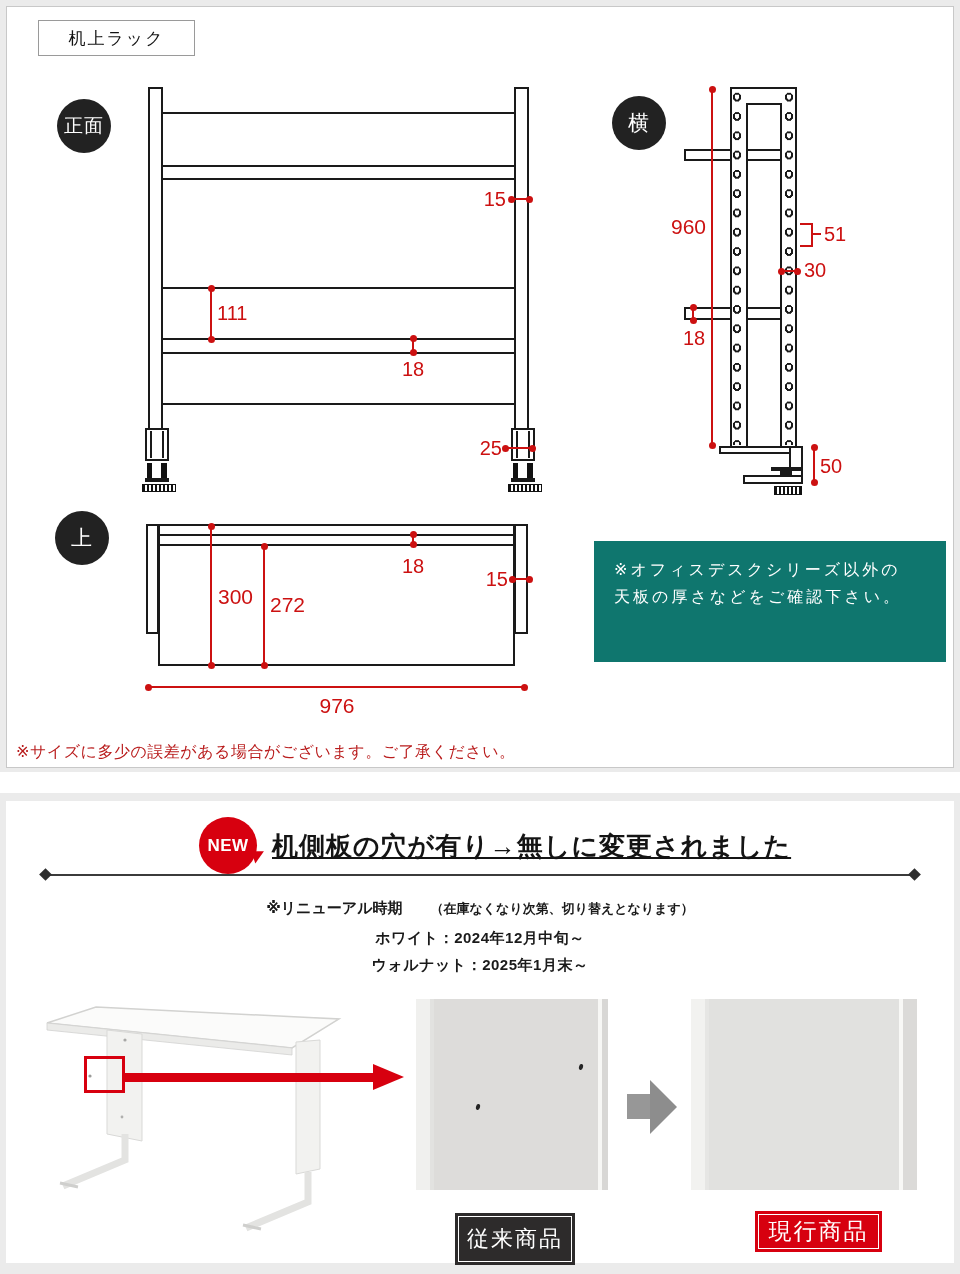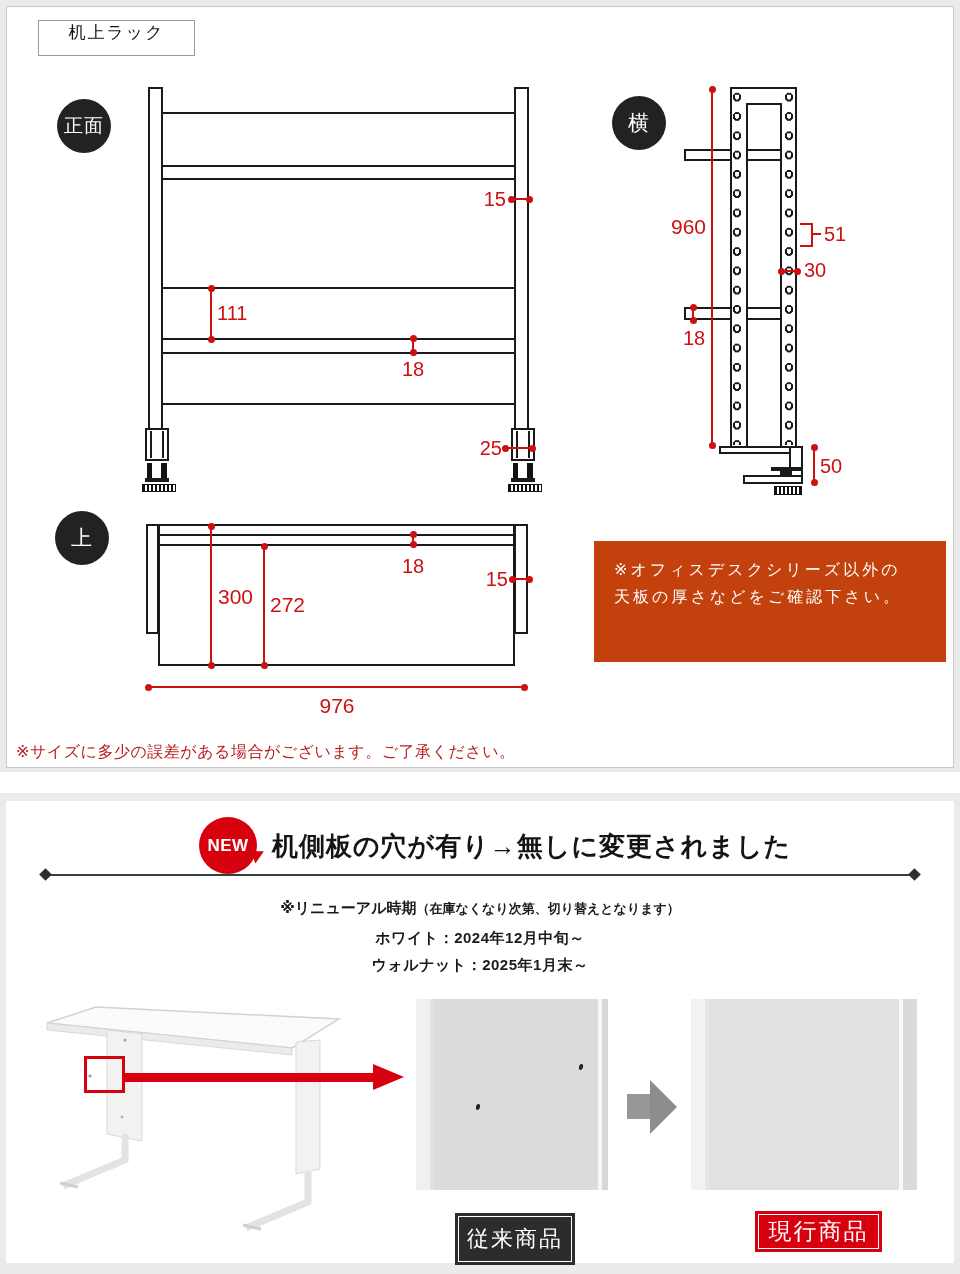--- a/index.html
+++ b/index.html
@@ -4,21 +4,21 @@
 <style>
   html,body{margin:0;padding:0;background:#fff;}
   .page{position:relative;width:960px;height:1274px;background:#fff;overflow:hidden;
         font-family:"Liberation Sans","DejaVu Sans",sans-serif;}
   .abs{position:absolute;}
 
   
   .top-bg{left:0;top:0;width:960px;height:772px;background:#ebebeb;}
   .spec-panel{left:6px;top:6px;width:946px;height:760px;background:#fff;border:1px solid #c8c8c8;}
   .tag-box{left:38px;top:20px;width:155px;height:34px;border:1px solid #9a9a9a;background:#fff;
-           display:flex;justify-content:center;font-size:17px;color:#111;letter-spacing:2px;}
+           display:flex;align-items:center;justify-content:center;font-size:17px;color:#111;letter-spacing:2px;}
   .view-badge{width:54px;height:54px;border-radius:50%;background:#222;color:#fff;
               display:flex;align-items:center;justify-content:center;letter-spacing:1px;}
 
   .bline{position:absolute;background:#1a1a1a;}
   .outl{position:absolute;border:2px solid #1a1a1a;background:#fff;box-sizing:border-box;}
   .tb-only{position:absolute;border-top:2px solid #1a1a1a;border-bottom:2px solid #1a1a1a;background:#fff;box-sizing:border-box;}
 
   .dlab{position:absolute;color:#cc1111;font-size:20px;line-height:1;white-space:nowrap;}
   .dv{position:absolute;width:2px;background:#cc1111;}
   .dv::before,.dv::after{content:"";position:absolute;width:7px;height:7px;border-radius:50%;background:#cc1111;left:-2.5px;}
@@ -28,38 +28,38 @@
   .dh::before{left:-3px;}.dh::after{right:-3px;}
   .rl{position:absolute;background:#cc1111;}
 
   .hole-col{position:absolute;width:12px;background-repeat:repeat-y;
     background-image:radial-gradient(circle at 6px 9px,#ffffff 2.4px,#1a1a1a 2.5px 4.3px,rgba(0,0,0,0) 4.4px);
     background-size:12px 19.3px;}
 
   .knurl{position:absolute;border:1px solid #111;box-sizing:border-box;
     background:repeating-linear-gradient(90deg,#111 0 2px,#fff 2px 4px);}
 
-  .caution-box{left:594px;top:541px;width:352px;height:121px;background:#c2410c;color:#fff;
+  .caution-box{left:594px;top:541px;width:352px;height:121px;background:#0f766e;color:#fff;
     font-size:16px;line-height:27px;letter-spacing:3px;padding:15px 0 0 20px;box-sizing:border-box;}
   .size-note{left:16px;top:742px;font-size:16px;color:#b91c1c;letter-spacing:0.5px;}
 
   
   .renewal-bg{left:0;top:793px;width:960px;height:481px;background:#ebebeb;}
   .renewal-card{left:6px;top:801px;width:948px;height:462px;background:#fff;}
   .new-badge{left:199px;top:817px;width:58px;height:57px;background:#d7000f;border-radius:50%;color:#fff;
     display:flex;align-items:center;justify-content:center;font-size:17px;font-weight:bold;letter-spacing:0.5px;}
   .new-badge::after{content:"";position:absolute;right:-8px;top:32px;width:0;height:0;
     border-left:12px solid #d7000f;border-top:4px solid transparent;border-bottom:9px solid transparent;transform:rotate(-18deg);}
-  .renewal-title{left:272px;top:829px;font-size:26px;font-weight:600;color:#141414;letter-spacing:1px;}
+  .renewal-title{left:272px;top:829px;font-size:26px;font-weight:600;color:#141414;letter-spacing:1px;text-decoration:underline;}
   .divider{left:45px;top:874px;width:870px;height:2px;background:#3b3b3b;}
   .divider::before,.divider::after{content:"";position:absolute;top:-4px;width:9px;height:9px;background:#2e2e2e;transform:rotate(45deg);}
   .divider::before{left:-4px;}.divider::after{right:-4px;}
   .sched{left:6px;width:948px;text-align:center;color:#1a1a1a;}
   .sched-main{font-size:15px;font-weight:bold;}
-  .sched-sub{font-size:13px;font-weight:bold;}
+  .sched-sub{font-size:13px;font-weight:bold;padding-left:28px;}
   .date-line{font-size:15px;font-weight:bold;letter-spacing:0.5px;}
 
   .desk-wrap{left:30px;top:990px;width:370px;height:270px;background:#fff;}
   .red-square{left:84px;top:1056px;width:41px;height:37px;border:3px solid #d7000f;box-sizing:border-box;}
   .red-arrow-shaft{left:122px;top:1073px;width:253px;height:9px;background:#d7000f;}
   .red-arrow-head{left:373px;top:1064px;width:0;height:0;border-left:31px solid #d7000f;
     border-top:13px solid transparent;border-bottom:13px solid transparent;}
 
   .panel-photo{position:absolute;top:999px;height:191px;}
   .photo-mid{left:416px;width:192px;

